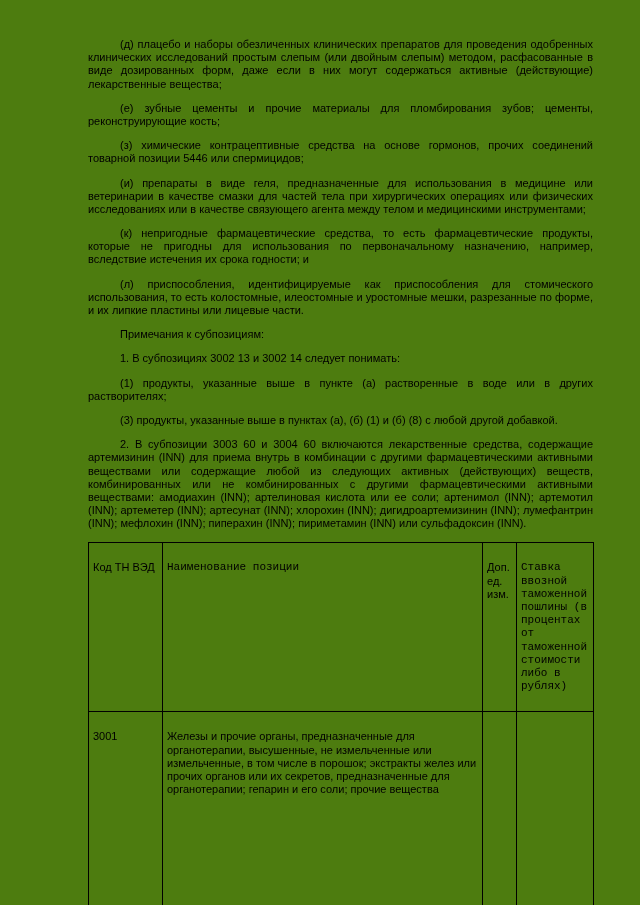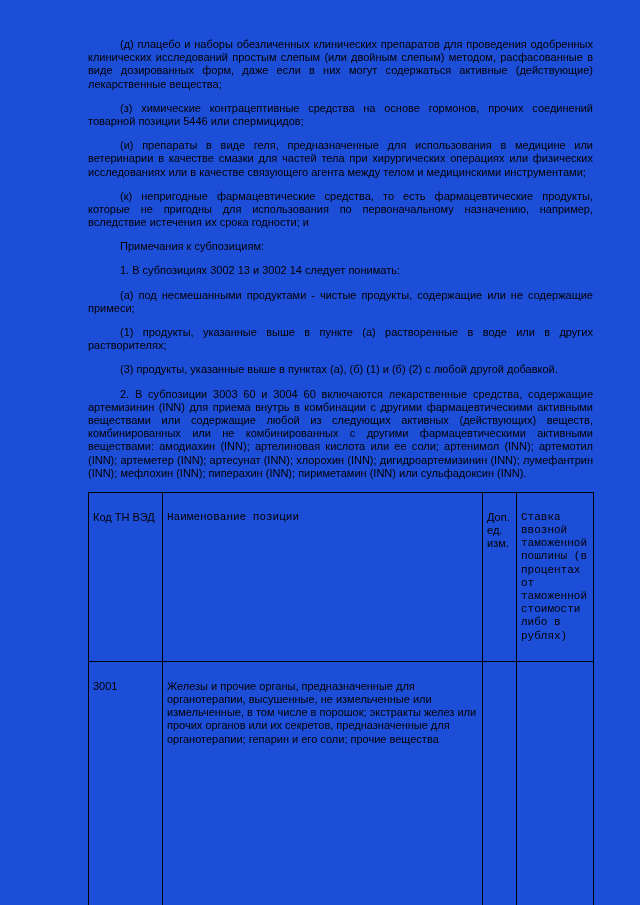--- a/index.html
+++ b/index.html
@@ -5,21 +5,21 @@
   html, body {
     margin: 0;
     padding: 0;
     background: #ffffff;
   }
   .page {
     position: relative;
     width: 640px;
     height: 905px;
     overflow: hidden;
-    background: #1d4ed8;
+    background: #4d7c0f;
     box-sizing: border-box;
     padding: 38px 47px 0 88px;
     font-family: "Liberation Sans", "DejaVu Sans", sans-serif;
     font-size: 11px;
     line-height: 1.2;
     color: #000000;
   }
   p.para {
     margin: 0 0 11px 0;
     text-align: justify;
@@ -51,28 +51,29 @@
   th.col-unit { text-align: left; padding-left: 3px; padding-right: 2px; }
   tbody td { height: 260px; }
   tbody td.cell-name { text-align: left; }
 </style>
 </head>
 <body>
 
 <div class="page">
 
   <p class="para">(д) плацебо и наборы обезличенных клинических препаратов для проведения одобренных клинических исследований простым слепым (или двойным слепым) методом, расфасованные в виде дозированных форм, даже если в них могут содержаться активные (действующие) лекарственные вещества;</p>
+  <p class="para">(е) зубные цементы и прочие материалы для пломбирования зубов; цементы, реконструирующие кость;</p>
   <p class="para">(з) химические контрацептивные средства на основе гормонов, прочих соединений товарной позиции 5446 или спермицидов;</p>
   <p class="para">(и) препараты в виде геля, предназначенные для использования в медицине или ветеринарии в качестве смазки для частей тела при хирургических операциях или физических исследованиях или в качестве связующего агента между телом и медицинскими инструментами;</p>
   <p class="para">(к) непригодные фармацевтические средства, то есть фармацевтические продукты, которые не пригодны для использования по первоначальному назначению, например, вследствие истечения их срока годности; и</p>
+  <p class="para">(л) приспособления, идентифицируемые как приспособления для стомического использования, то есть колостомные, илеостомные и уростомные мешки, разрезанные по форме, и их липкие пластины или лицевые части.</p>
   <p class="para">Примечания к субпозициям:</p>
   <p class="para">1. В субпозициях 3002 13 и 3002 14 следует понимать:</p>
-  <p class="para">(а) под несмешанными продуктами - чистые продукты, содержащие или не содержащие примеси;</p>
   <p class="para">(1) продукты, указанные выше в пункте (а) растворенные в воде или в других растворителях;</p>
-  <p class="para">(3) продукты, указанные выше в пунктах (а), (б) (1) и (б) (2) с любой другой добавкой.</p>
+  <p class="para">(3) продукты, указанные выше в пунктах (а), (б) (1) и (б) (8) с любой другой добавкой.</p>
   <p class="para">2. В субпозиции 3003 60 и 3004 60 включаются лекарственные средства, содержащие артемизинин (INN) для приема внутрь в комбинации с другими фармацевтическими активными веществами или содержащие любой из следующих активных (действующих) веществ, комбинированных или не комбинированных с другими фармацевтическими активными веществами: амодиахин (INN); артелиновая кислота или ее соли; артенимол (INN); артемотил (INN); артеметер (INN); артесунат (INN); хлорохин (INN); дигидроартемизинин (INN); лумефантрин (INN); мефлохин (INN); пиперахин (INN); пириметамин (INN) или сульфадоксин (INN).</p>
 
   <table class="tariff">
     <thead>
       <tr>
         <th class="col-code">Код ТН ВЭД</th>
         <th class="col-name">Наименование позиции</th>
         <th class="col-unit">Доп. ед. изм.</th>
         <th class="col-rate">Ставка ввозной таможенной пошлины (в процентах от таможенной стоимости либо в рублях)</th>
       </tr>

